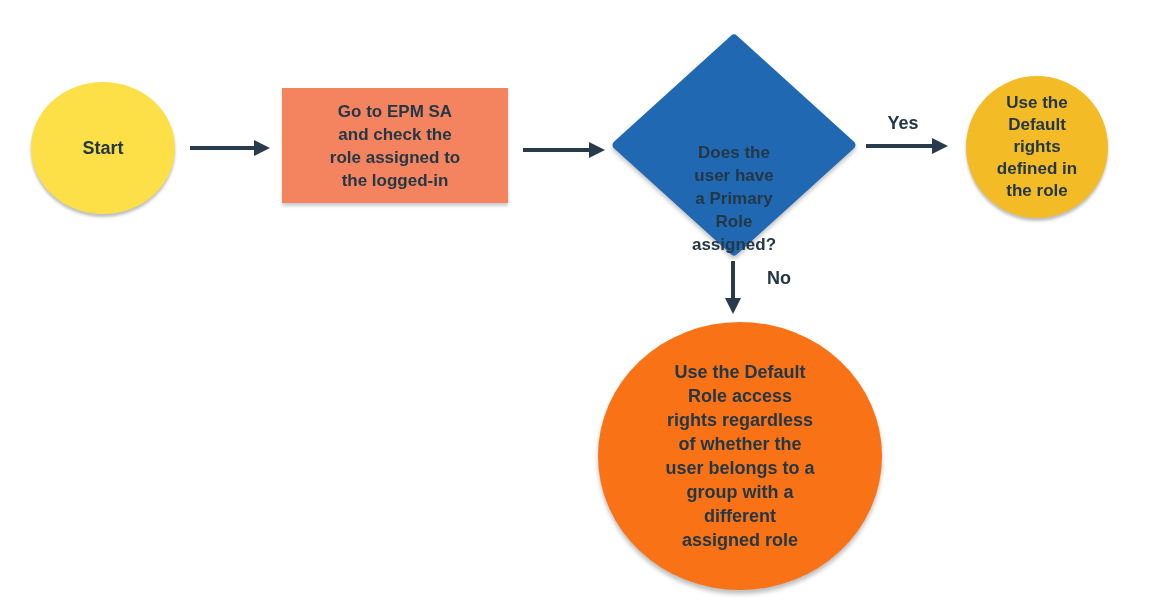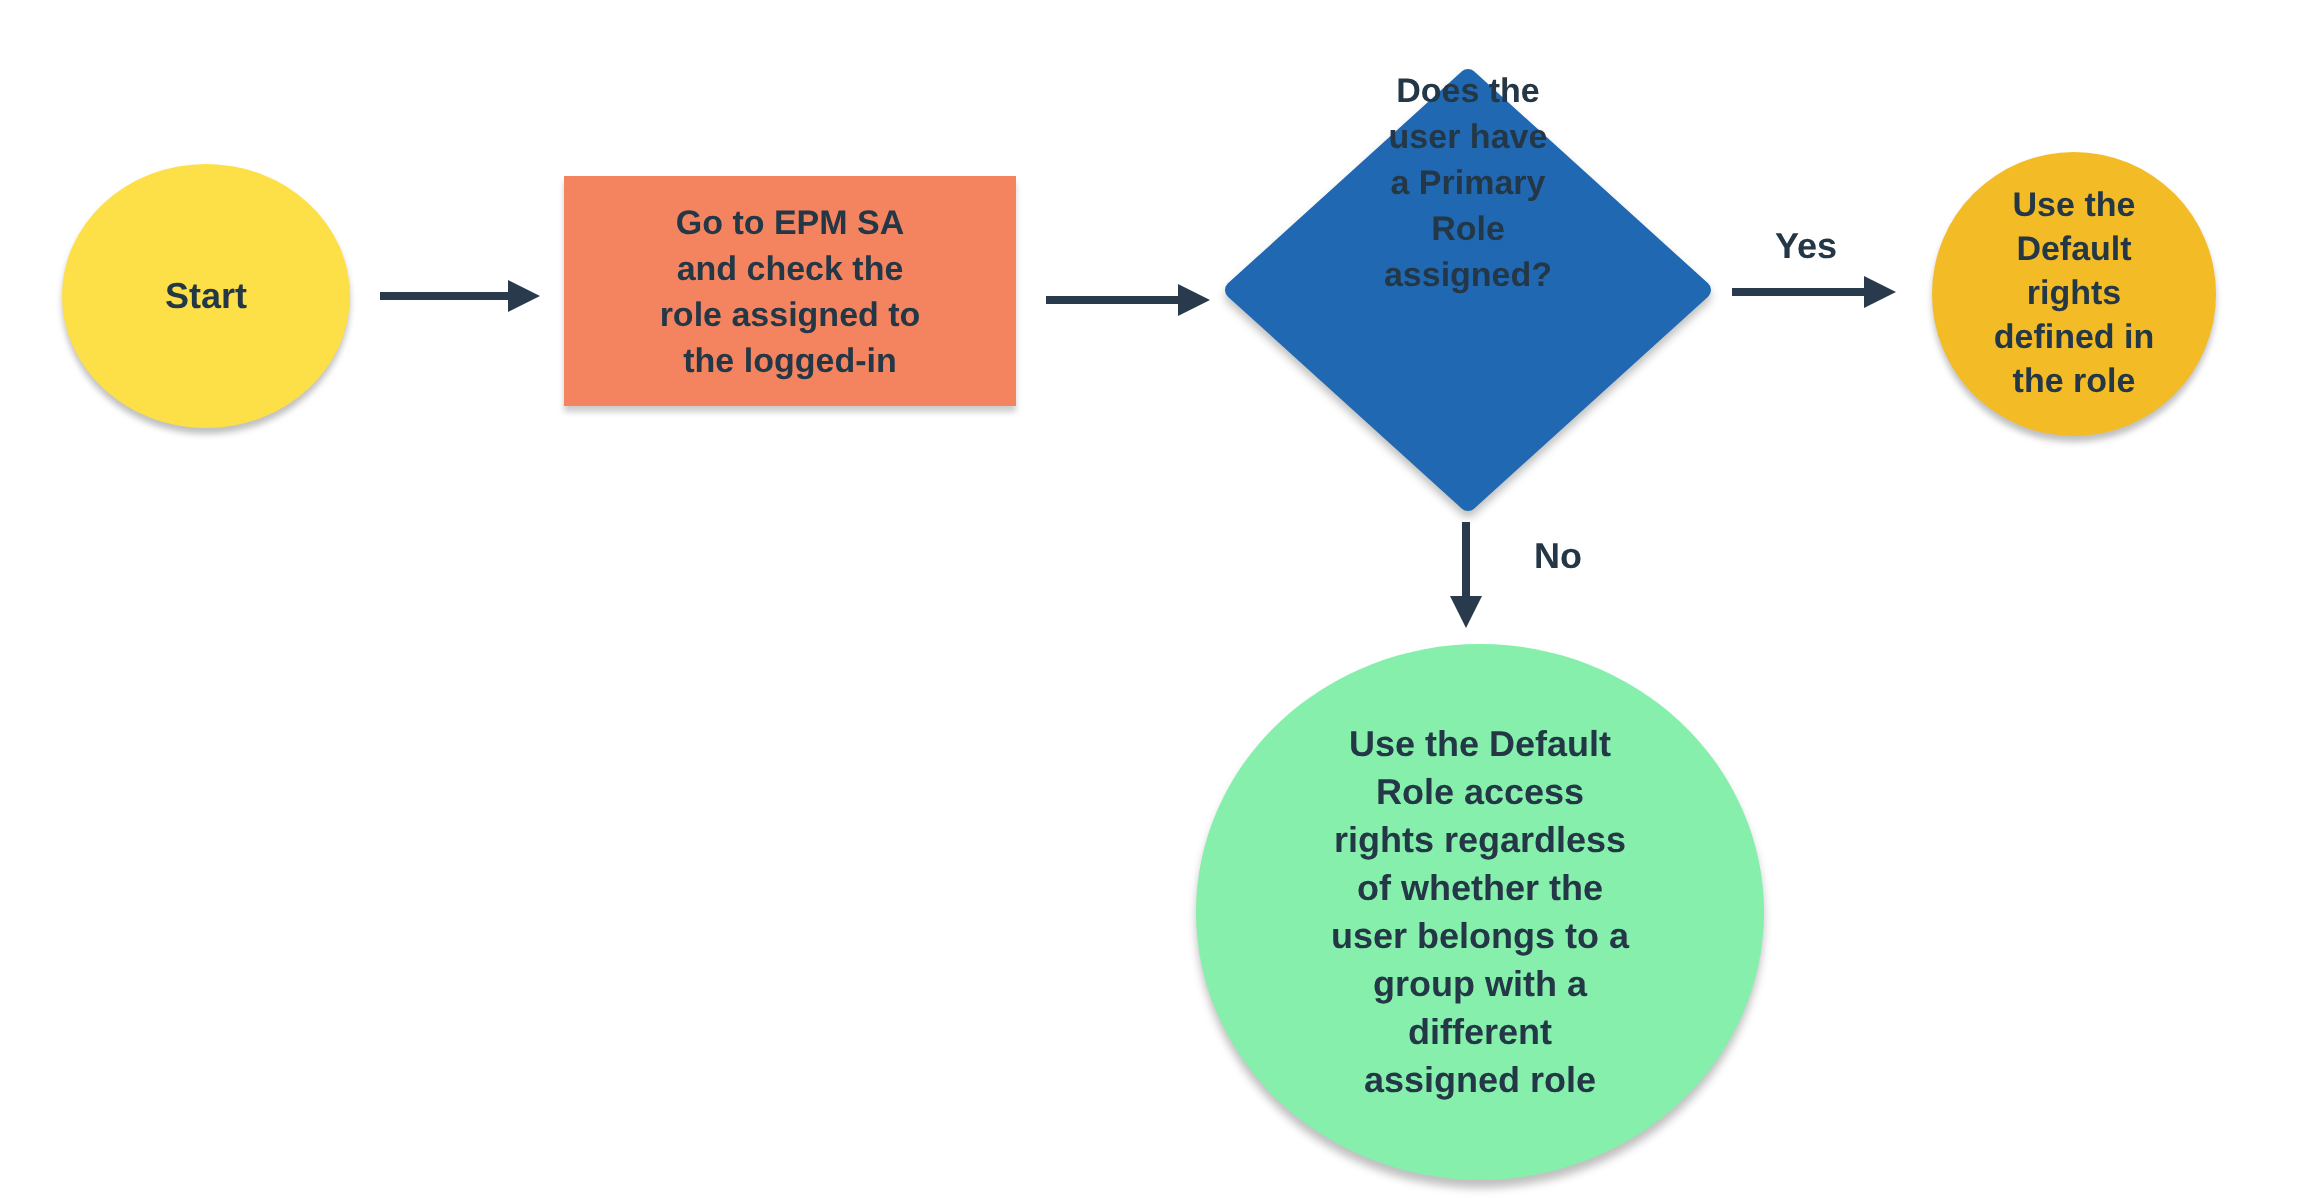--- a/index.html
+++ b/index.html
@@ -52,40 +52,40 @@
   }
   .diamond-wrap svg {
     position: absolute;
     left: 0; top: 0;
     filter: drop-shadow(0 3px 2px rgba(0,0,0,0.25));
   }
   .diamond-text {
     position: absolute;
     inset: 0;
     display: flex;
-    align-items: flex-start;
+    align-items: flex-end;
     justify-content: center;
     text-align: center;
     color: #243746;
     font-weight: 700;
     font-size: 17px;
     line-height: 23px;
   }
   .circle-yes {
     left: 966px; top: 76px;
     width: 142px; height: 142px;
     background: #F3BB25;
     border-radius: 50%;
     box-shadow: 0 3px 3px rgba(0,0,0,0.25);
     line-height: 22px;
   }
   .ellipse-no {
     left: 598px; top: 322px;
     width: 284px; height: 268px;
-    background: #86efac;
+    background: #f97316;
     border-radius: 50%;
     box-shadow: 0 4px 4px rgba(0,0,0,0.25);
     line-height: 24px;
     font-size: 18px;
   }
   .shaft-h {
     position: absolute;
     height: 4px;
     background: #2A3A4D;
   }

